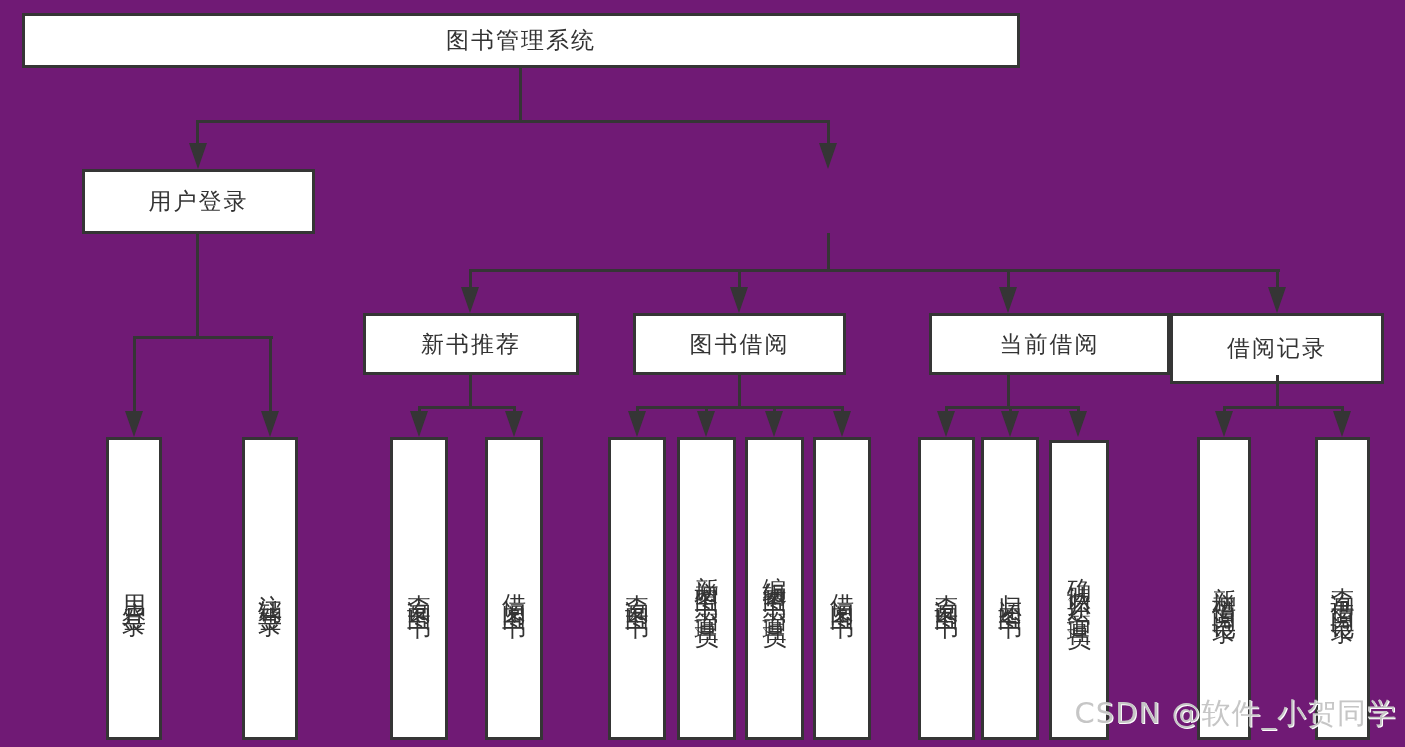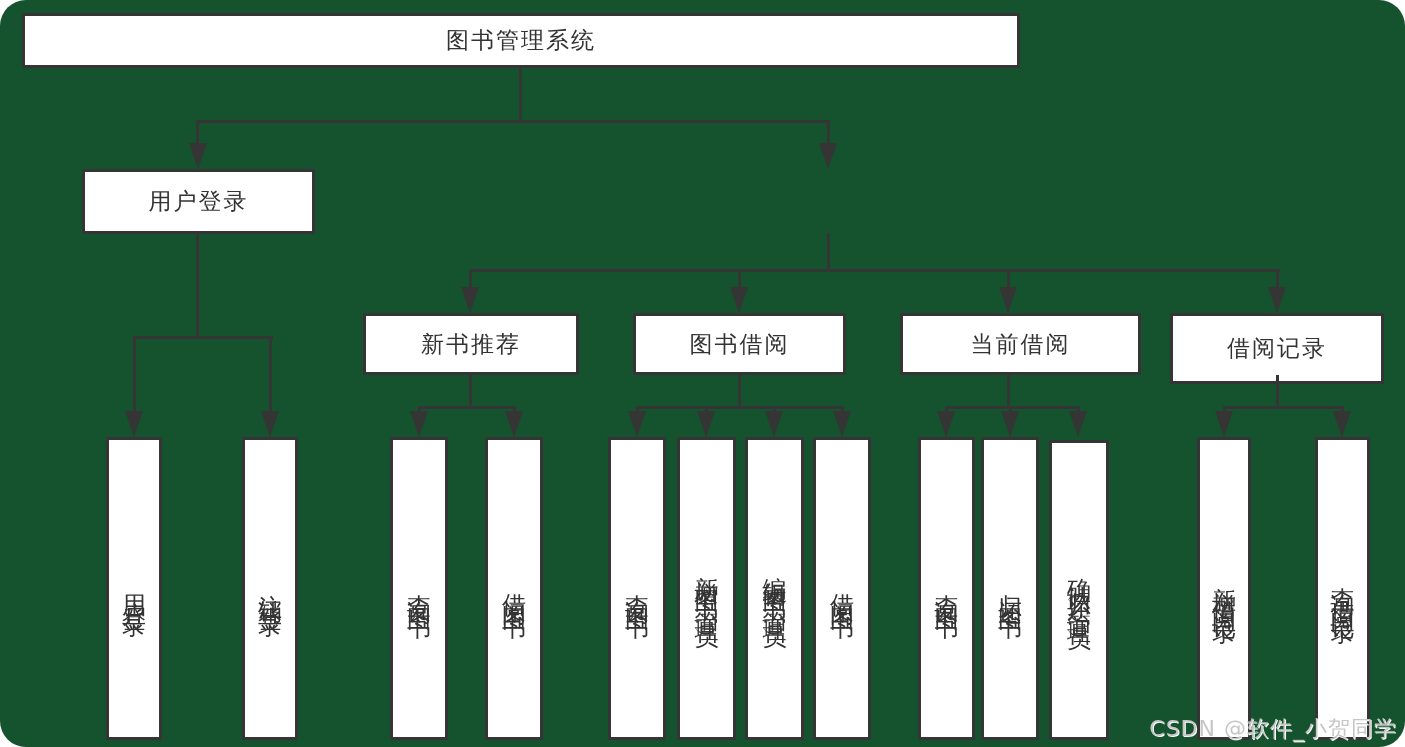--- a/index.html
+++ b/index.html
@@ -5,23 +5,22 @@
   html, body {
     margin: 0;
     padding: 0;
     background: #ffffff;
     font-family: "DejaVu Sans", "Liberation Sans", sans-serif;
   }
   .canvas {
     position: relative;
     width: 1405px;
     height: 747px;
-    background: #14532d;
+    background: #701a75;
     overflow: hidden;
-    border-radius: 26px;
   }
   .box {
     position: absolute;
     box-sizing: border-box;
     background: #ffffff;
     border: 3px solid #353535;
     color: #333333;
     display: flex;
     align-items: center;
     justify-content: center;
@@ -46,22 +45,22 @@
     position: absolute;
     width: 0;
     height: 0;
     border-left: 9px solid transparent;
     border-right: 9px solid transparent;
     border-top: 26px solid #353535;
   }
   .watermark {
     position: absolute;
     right: 8px;
-    bottom: 3px;
-    font-size: 22px;
+    bottom: 13px;
+    font-size: 29px;
     color: #c6c6c6;
     letter-spacing: 1px;
     z-index: 10;
     text-shadow: 1px 1px 0 #ffffff;
     white-space: nowrap;
   }
 </style>
 </head>
 <body>
 
@@ -91,21 +90,21 @@
   <div class="arrow" style="left:461px; top:287px;"></div>
   <div class="line" style="left:738px; top:269px; width:3px; height:22px;"></div>
   <div class="arrow" style="left:730px; top:287px;"></div>
   <div class="line" style="left:1007px; top:269px; width:3px; height:22px;"></div>
   <div class="arrow" style="left:999px; top:287px;"></div>
   <div class="line" style="left:1276px; top:269px; width:3px; height:22px;"></div>
   <div class="arrow" style="left:1268px; top:287px;"></div>
 
   <div class="box hbox" style="left:633px; top:313px; width:213px; height:62px;">图书借阅</div>
   <div class="box hbox" style="left:363px; top:313px; width:216px; height:62px;">新书推荐</div>
-  <div class="box hbox" style="left:900px; top:313px; width:241px; height:62px;font-family:Liberation Serif, serif;">当前借阅</div>
+  <div class="box hbox" style="left:929px; top:313px; width:241px; height:62px;font-family:Liberation Serif, serif;">当前借阅</div>
   <div class="box hbox" style="left:1170px; top:313px; width:214px; height:71px;">借阅记录</div>
 
   <div class="line" style="left:469px; top:375px; width:3px; height:34px;"></div>
   <div class="line" style="left:418px; top:406px; width:98px; height:3px;"></div>
   <div class="line" style="left:418px; top:406px; width:3px; height:8px;"></div>
   <div class="arrow" style="left:410px; top:411px;"></div>
   <div class="line" style="left:513px; top:406px; width:3px; height:8px;"></div>
   <div class="arrow" style="left:505px; top:411px;"></div>
 
   <div class="line" style="left:738px; top:375px; width:3px; height:34px;"></div>

